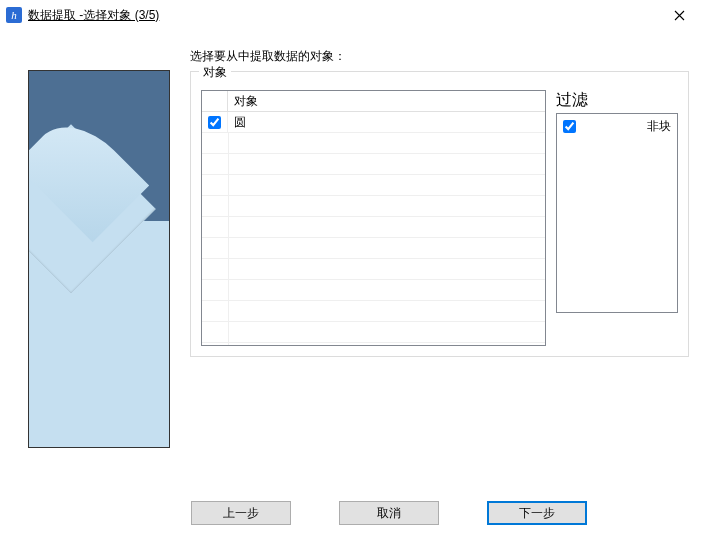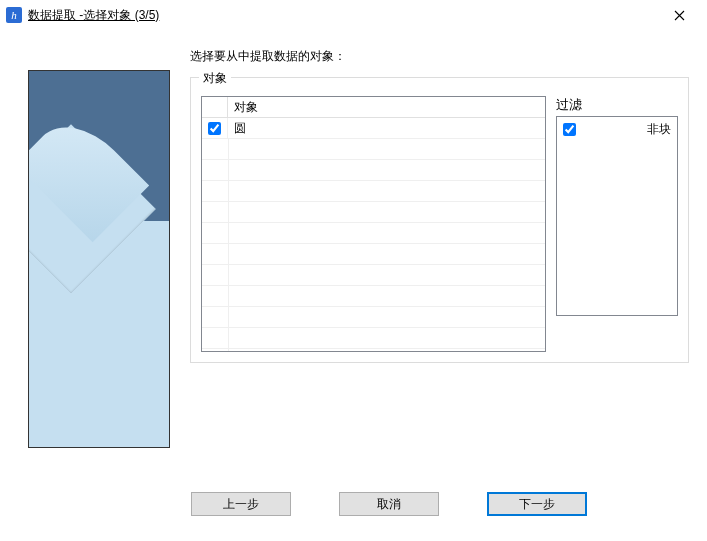--- a/index.html
+++ b/index.html
@@ -90,21 +90,21 @@
   }
   .right-area {
     position: absolute;
     left: 190px;
     top: 18px;
     right: 18px;
     bottom: 0;
   }
   .instruction {
     font-size: 12px;
-    margin-bottom: 12px;
+    margin-bottom: 6px;
   }
   .fieldset {
     position: relative;
     border: 1px solid #dcdcdc;
     padding: 18px 10px 10px 10px;
     height: 286px;
   }
   .fieldset-label {
     position: absolute;
     top: -8px;
@@ -174,21 +174,21 @@
     content: "";
     position: absolute;
     left: 26px;
     top: 0;
     bottom: 0;
     width: 1px;
     background: repeating-linear-gradient(to bottom,#efefef 0,#efefef 21px);
   }
   .filter-wrap { width: 122px; }
   .filter-label {
-    font-size: 13px;
+    font-size: 16px;
     margin-bottom: 2px;
   }
   .filter-panel {
     border: 1px solid #828790;
     background: #fff;
     height: 200px;
     padding: 4px 6px;
   }
   .filter-row {
     display: flex;
@@ -199,21 +199,21 @@
   }
   input[type=checkbox] {
     width: 13px;
     height: 13px;
     margin: 0;
   }
   .button-row {
     position: absolute;
     left: 0;
     right: 0;
-    bottom: 19px;
+    bottom: 10px;
     height: 36px;
     display: flex;
     justify-content: center;
     gap: 48px;
     align-items: center;
     padding-left: 71px;
   }
   .btn {
     width: 100px;
     height: 24px;

